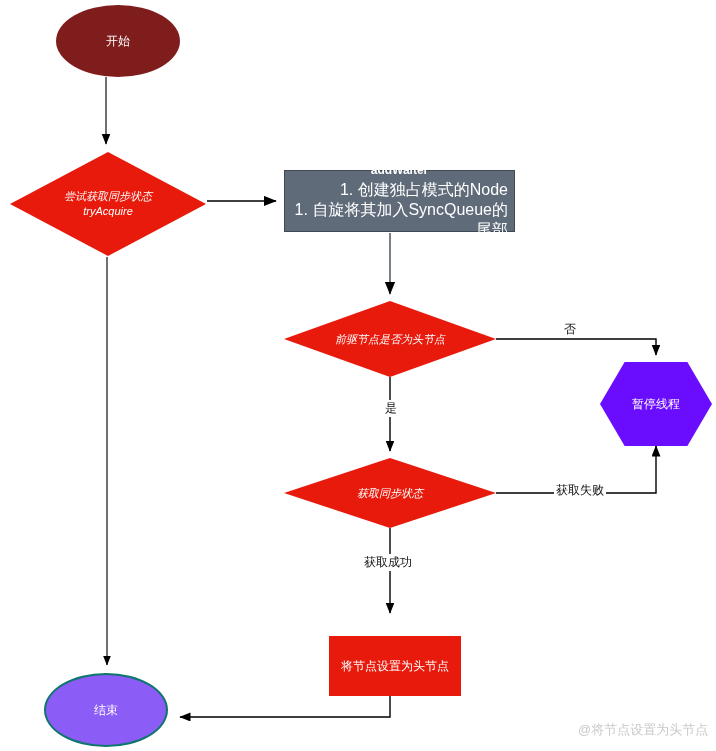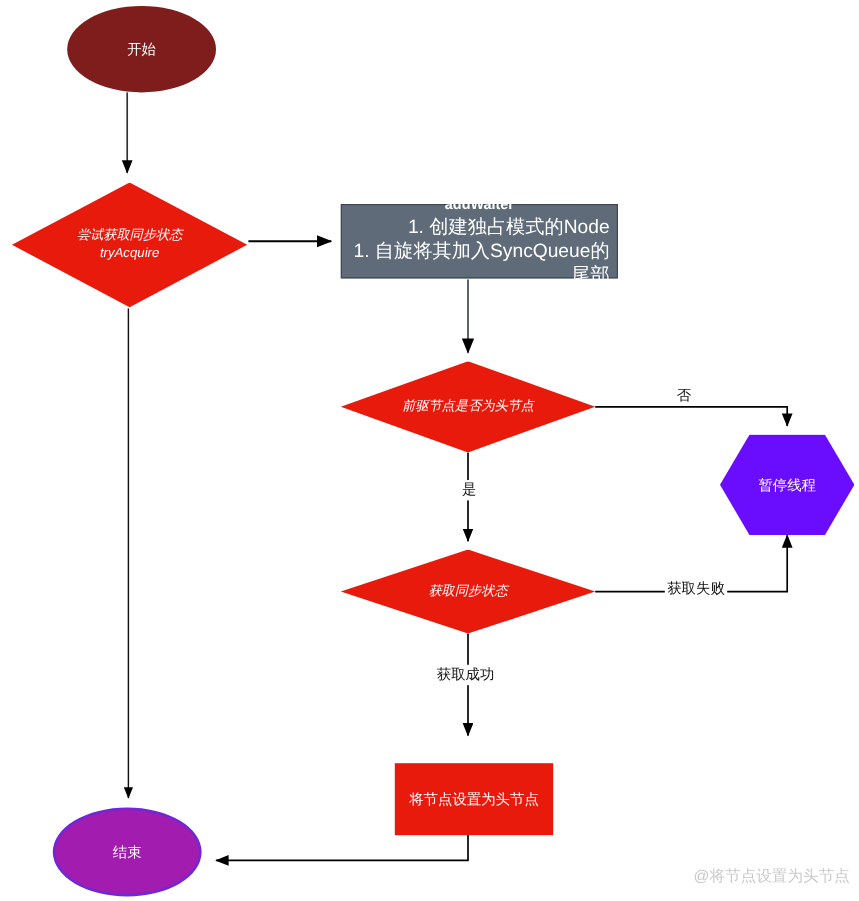--- a/index.html
+++ b/index.html
@@ -39,22 +39,22 @@
   
   .n-start {
     left: 56px; top: 5px; width: 124px; height: 72px;
     border-radius: 50%;
     background: #7f1d1d;
   }
   
   .n-end {
     left: 44px; top: 673px; width: 124px; height: 74px;
     border-radius: 50%;
-    background: #a21caf;
-    border: 2px solid #6d28d9;
+    background: #8b5cf6;
+    border: 2px solid #0f766e;
   }
   
   .diamond {
     background: transparent;
   }
   .diamond .dia-shape {
     position: absolute;
     left: 0; top: 0; right: 0; bottom: 0;
     background: #e81a0c;
     clip-path: polygon(50% 0%, 100% 50%, 50% 100%, 0% 50%);

